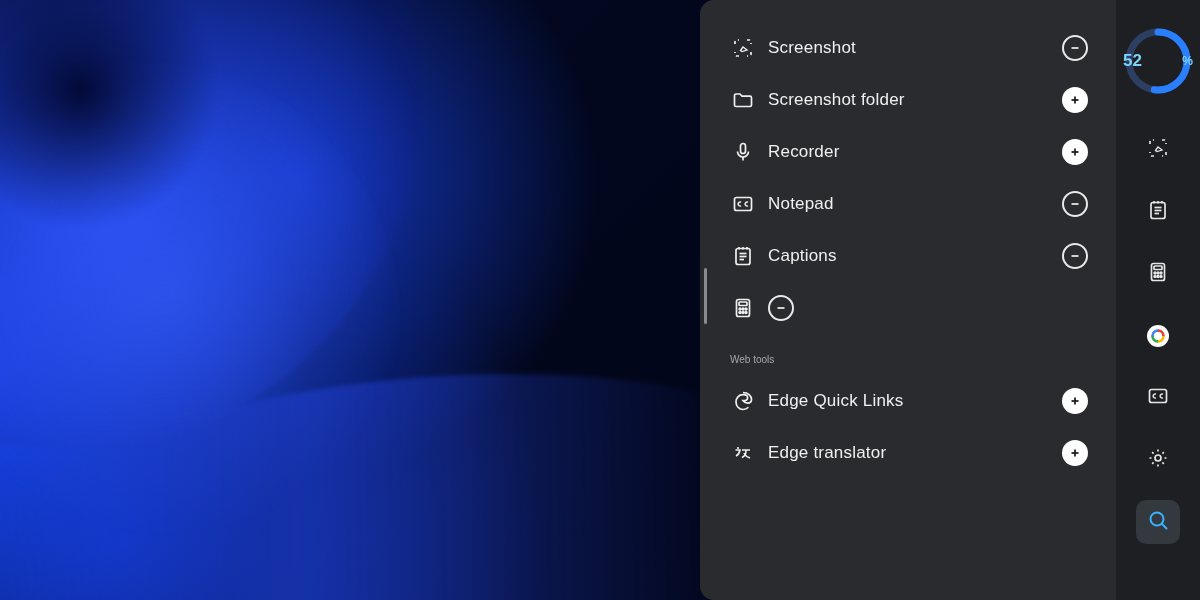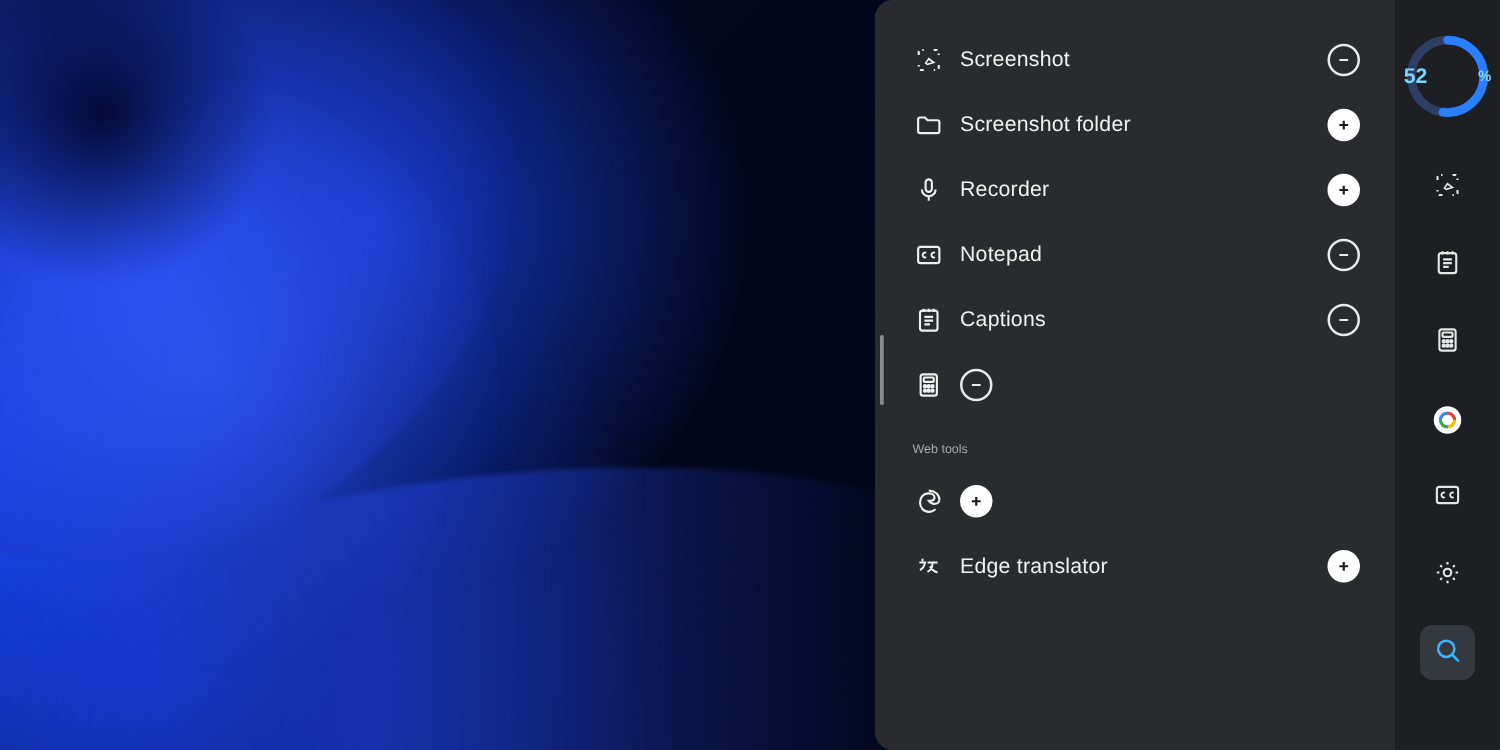--- a/index.html
+++ b/index.html
@@ -234,20 +234,21 @@
   </div>
 
   <div class="section-header">Web tools</div>
 
   <div class="item">
     <span class="icon">
       <svg viewBox="0 0 24 24" fill="none" stroke="currentColor" stroke-width="1.7">
         <path d="M12 3.5c5 0 8.5 3.3 8.5 7 0 2.2-1.7 3.6-4 3.6-2 0-3.4-1-4.4-2.4 2.3 0 4.5-.8 4.5-2.8 0-2-2.2-3.2-4.6-3.2C7.8 5.7 5 8.9 5 13c0 4 3 7.5 7 7.5 2.5 0 4.3-1 5.4-2.2"></path>
       </svg>
     </span>
+    <span class="label">Edge Quick Links</span>
     <span class="circle-btn add">
       <svg viewBox="0 0 24 24" stroke="currentColor" stroke-width="3">
           <line x1="12" y1="6" x2="12" y2="18"></line>
           <line x1="6" y1="12" x2="18" y2="12"></line>
         </svg>
     </span>
   </div>
 
   <div class="item">
     <span class="icon">

